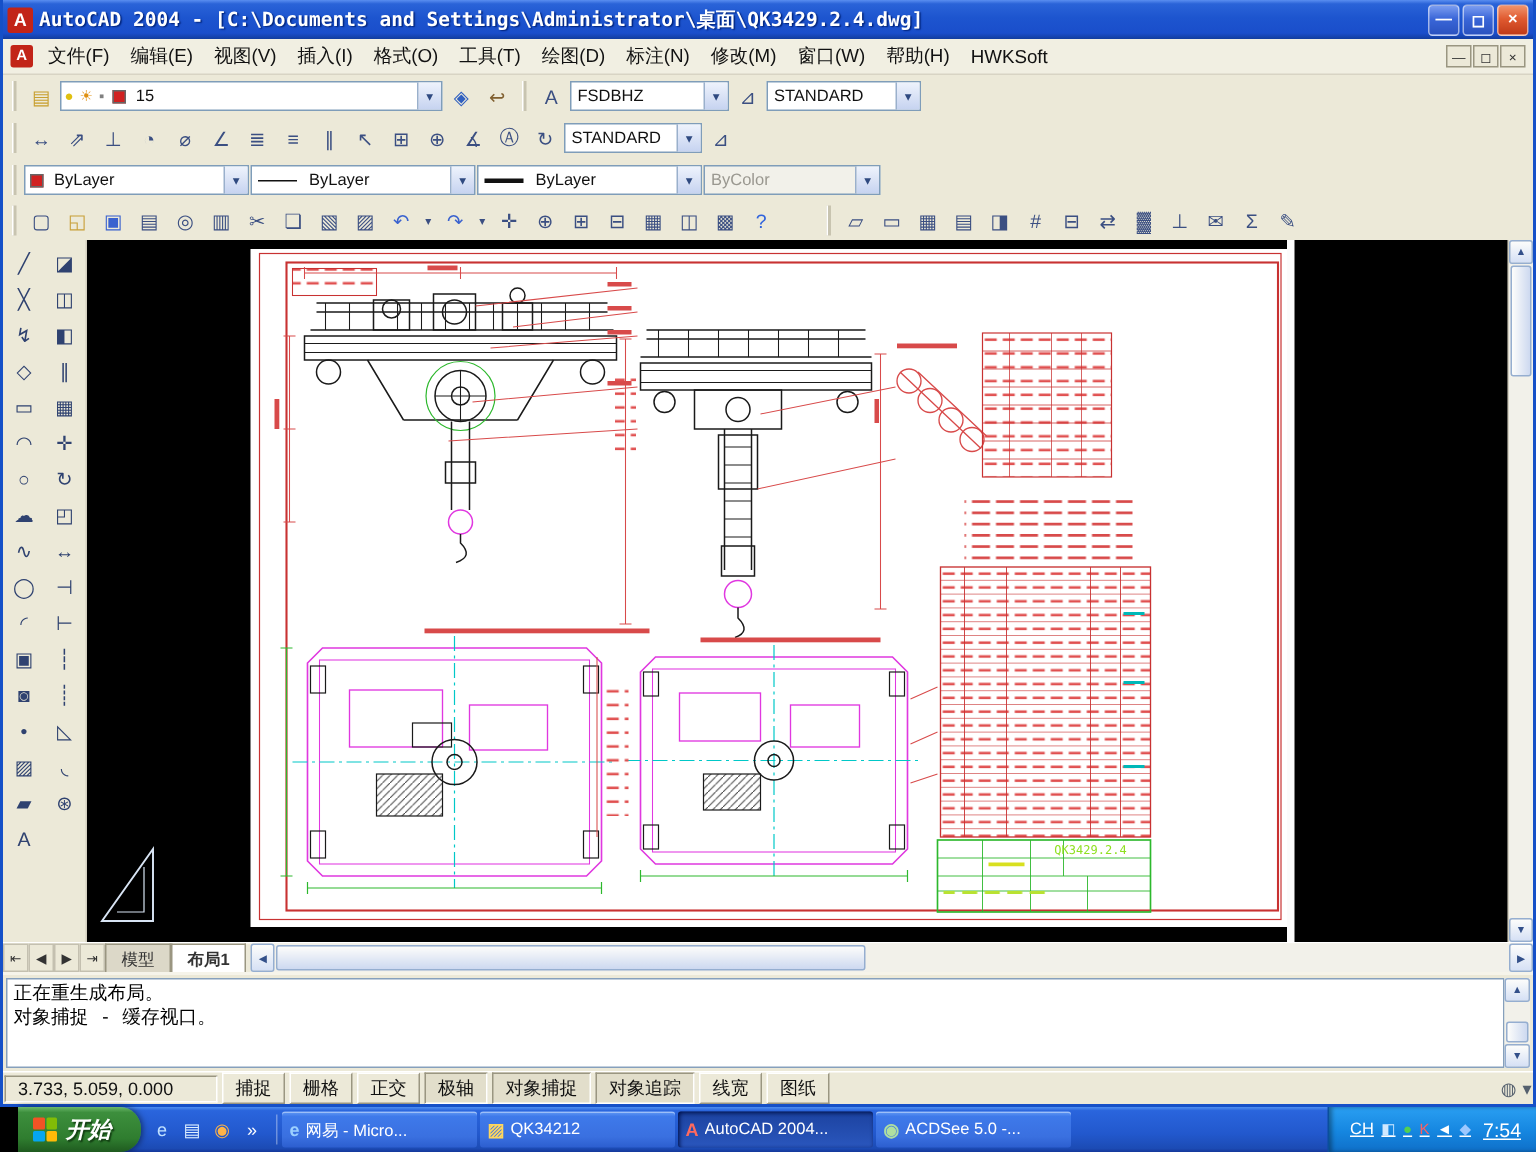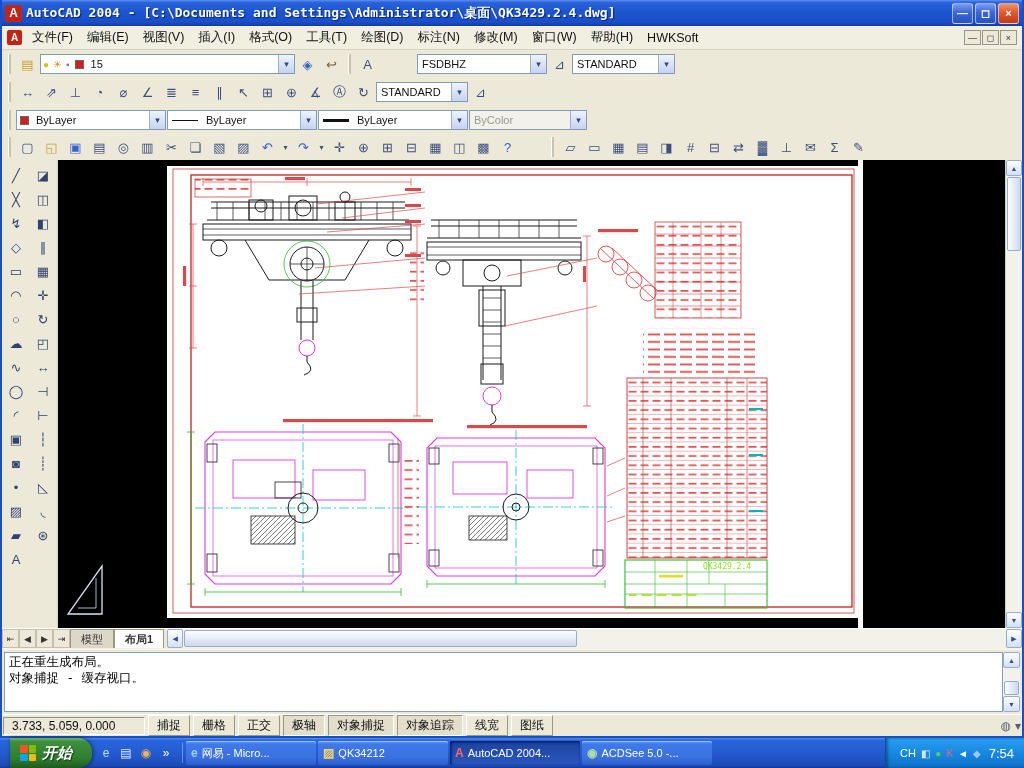--- a/index.html
+++ b/index.html
@@ -43,21 +43,21 @@
   .tbtn.narrow { width:11px; font-size:8px; }
   .tb-gap { width:26px; }
   .combo { display:flex; align-items:center; height:20px; background:#fff;
     border:1px solid #7f9db9; font-size:11px; color:#111; }
   .combo .val { padding:0 4px; white-space:nowrap; overflow:hidden; flex:1; }
   .combo .drop { width:16px; align-self:stretch; border-left:1px solid #9ab0cc;
     background:linear-gradient(180deg,#eef3fc,#c6d3f0); display:flex; align-items:center;
     justify-content:center; color:#2f4a80; }
   .combo .drop::after { content:"▾"; font-size:9px; }
   .combo.disabled { background:#f2f1ea; color:#9a9890; }
-  .layer-combo { width:255px; } .stylea-combo { width:130px;margin-left:37px; } .styleb-combo { width:103px; }
+  .layer-combo { width:255px; } .stylea-combo { width:106px; } .styleb-combo { width:103px; }
   .dim-combo { width:92px; } .prop-combo { width:150px; } .plot-combo { width:118px; }
   .li-glyph { margin:0 2px; font-size:10px; }
   .li-bulb { color:#e0c010; } .li-sun { color:#e09010; } .li-lock { color:#808080; }
   .swatch { width:9px; height:9px; margin:0 3px; border:1px solid #666; flex:0 0 9px; }
   .linesample { width:26px; height:0; border-top:1.5px solid #111; margin:0 4px; }
   .linesample.thick { border-top-width:3px; }
 
   
   .main { flex:1; display:flex; flex-direction:column; min-height:0; }
   .main-row { flex:1; display:flex; min-height:0; }
@@ -109,22 +109,22 @@
 
   
   .statusbar { height:22px; flex:0 0 22px; display:flex; align-items:center; background:#ece9d8;
     padding:0 1px; gap:3px; font-size:12px; color:#111; border-top:1px solid #fff; }
   .coords { min-width:142px; padding:1px 8px; border:1px solid; border-color:#9a9681 #fff #fff #9a9681; }
   .toggle { padding:1px 8px; border:1px solid; border-color:#fff #9a9681 #9a9681 #fff; white-space:nowrap; }
   .toggle.pressed { border-color:#9a9681 #fff #fff #9a9681; background:#e2decb; }
   .status-right { margin-left:auto; display:flex; align-items:center; gap:4px; color:#55606e; }
 
   
-  .taskbar { position:absolute; left:0; right:0; bottom:0; height:30px; display:flex;
-    background:linear-gradient(180deg,#4f8ff0 0%,#2a65dd 8%,#2258cd 60%,#1c4bb4 92%,#15389a 100%);padding-left:10px; }
+  .taskbar { position:absolute; left:12px; right:0; bottom:0; height:30px; display:flex;
+    background:linear-gradient(180deg,#4f8ff0 0%,#2a65dd 8%,#2258cd 60%,#1c4bb4 92%,#15389a 100%); }
   .start { display:flex; align-items:center; gap:6px; padding:0 20px 0 10px;
     background:linear-gradient(180deg,#6cb86c 0%,#3d8f3d 12%,#2f7d2f 70%,#1f5a1f 100%);
     border-radius:0 14px 14px 0; box-shadow:1px 0 4px rgba(0,0,0,.5); color:#fff; font-weight:bold;
     font-style:italic; font-size:15px; text-shadow:1px 1px 1px #123d12; }
   .winflag { width:16px; height:16px; display:grid; grid-template:1fr 1fr / 1fr 1fr; gap:1px; }
   .winflag span { border-radius:1px; }
   .f1{background:#f35325}.f2{background:#81bc06}.f3{background:#05a6f0}.f4{background:#ffba08}
   .quick { display:flex; align-items:center; gap:2px; padding:0 5px; }
   .qbtn { width:18px; height:18px; display:flex; align-items:center; justify-content:center;
     font-size:12px; color:#dfeaff; }
@@ -133,21 +133,21 @@
     padding:0 5px; border-radius:2px; color:#fff; font-size:11px; white-space:nowrap; overflow:hidden;
     background:linear-gradient(180deg,#639af5 0%,#3e79ea 14%,#3a70e0 70%,#2c5ecf 100%);
     box-shadow:inset 0 1px 0 rgba(255,255,255,.4); }
   .task.active { background:linear-gradient(180deg,#1c43a0,#2a56bd);
     box-shadow:inset 1px 1px 3px #00114a; }
   .ticon { font-size:12px; font-weight:bold; }
   .tlabel { overflow:hidden; text-overflow:ellipsis; }
   .tray { margin-left:auto; display:flex; align-items:center; gap:5px; padding:0 10px 0 14px;
     background:linear-gradient(180deg,#2a9ff2 0%,#1586e0 55%,#0f6fc8 100%);
     border-left:1px solid #0a4e9c; box-shadow:inset 2px 0 3px rgba(0,0,0,.35);
-    color:#fff; font-size:11px; }
+    color:#fff; font-size:11px;text-decoration:underline; }
   .trayicon { font-size:10px; }
   .tray .time { font-size:13px; margin-left:3px; }
 
   .cmd-line { white-space:pre; }
 </style>
 </head>
 <body>
 
 <div class="window">
 

